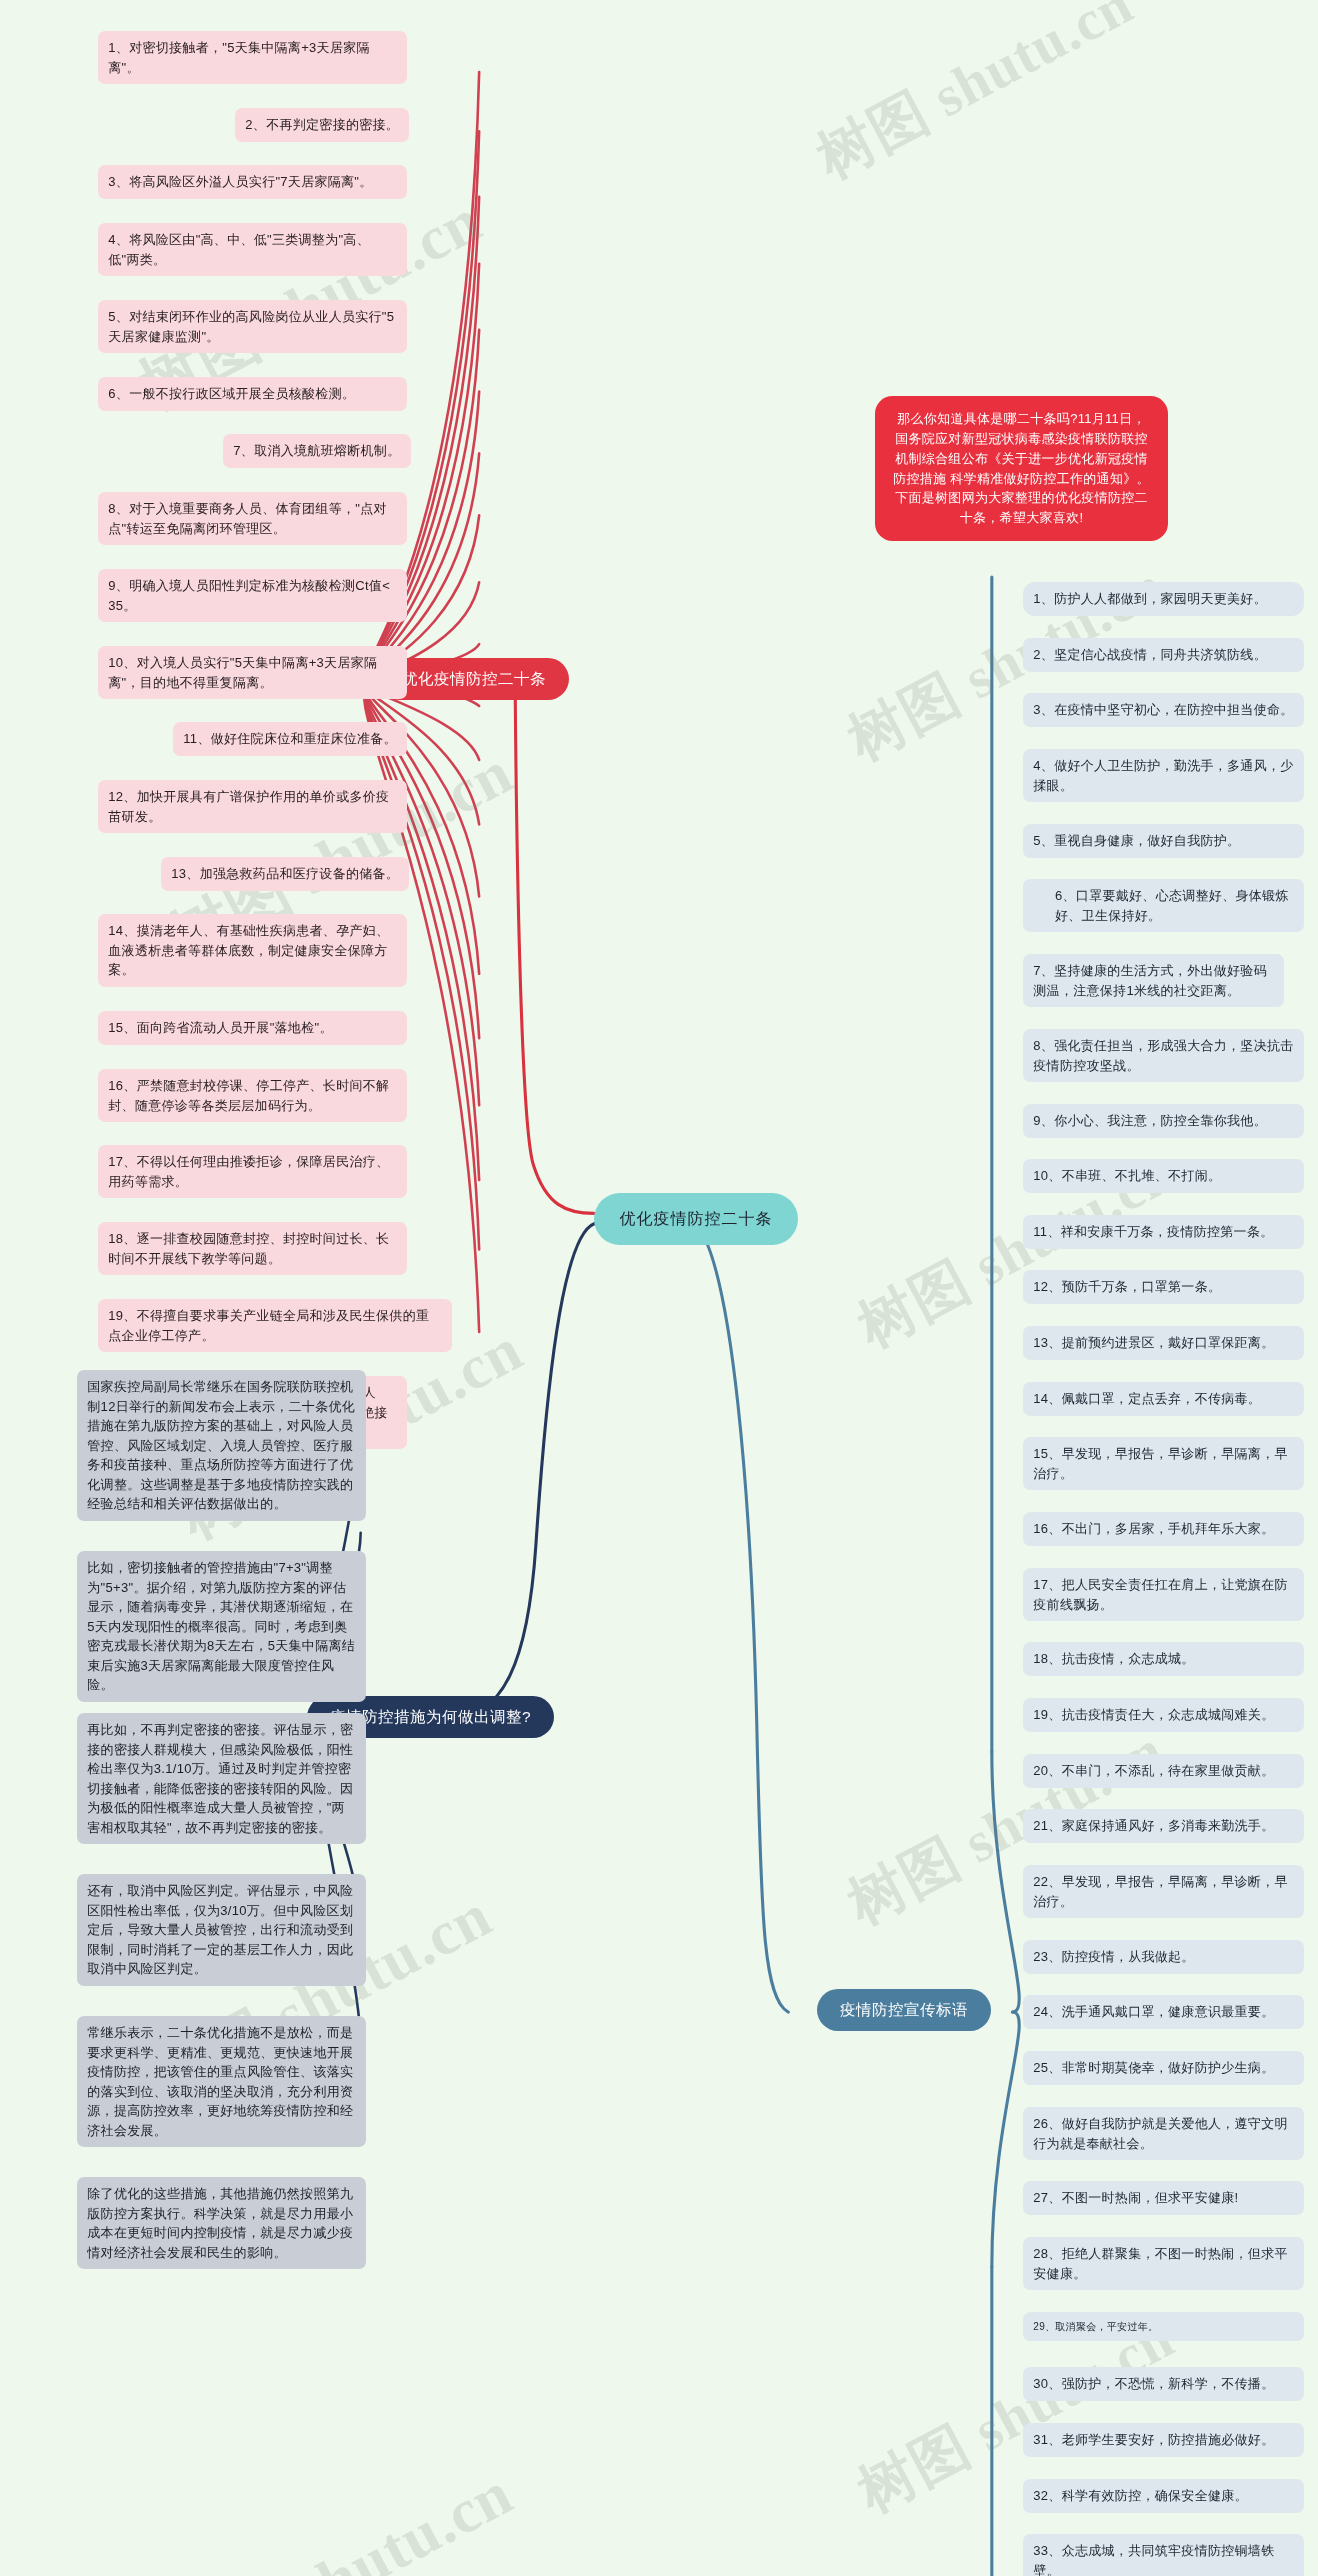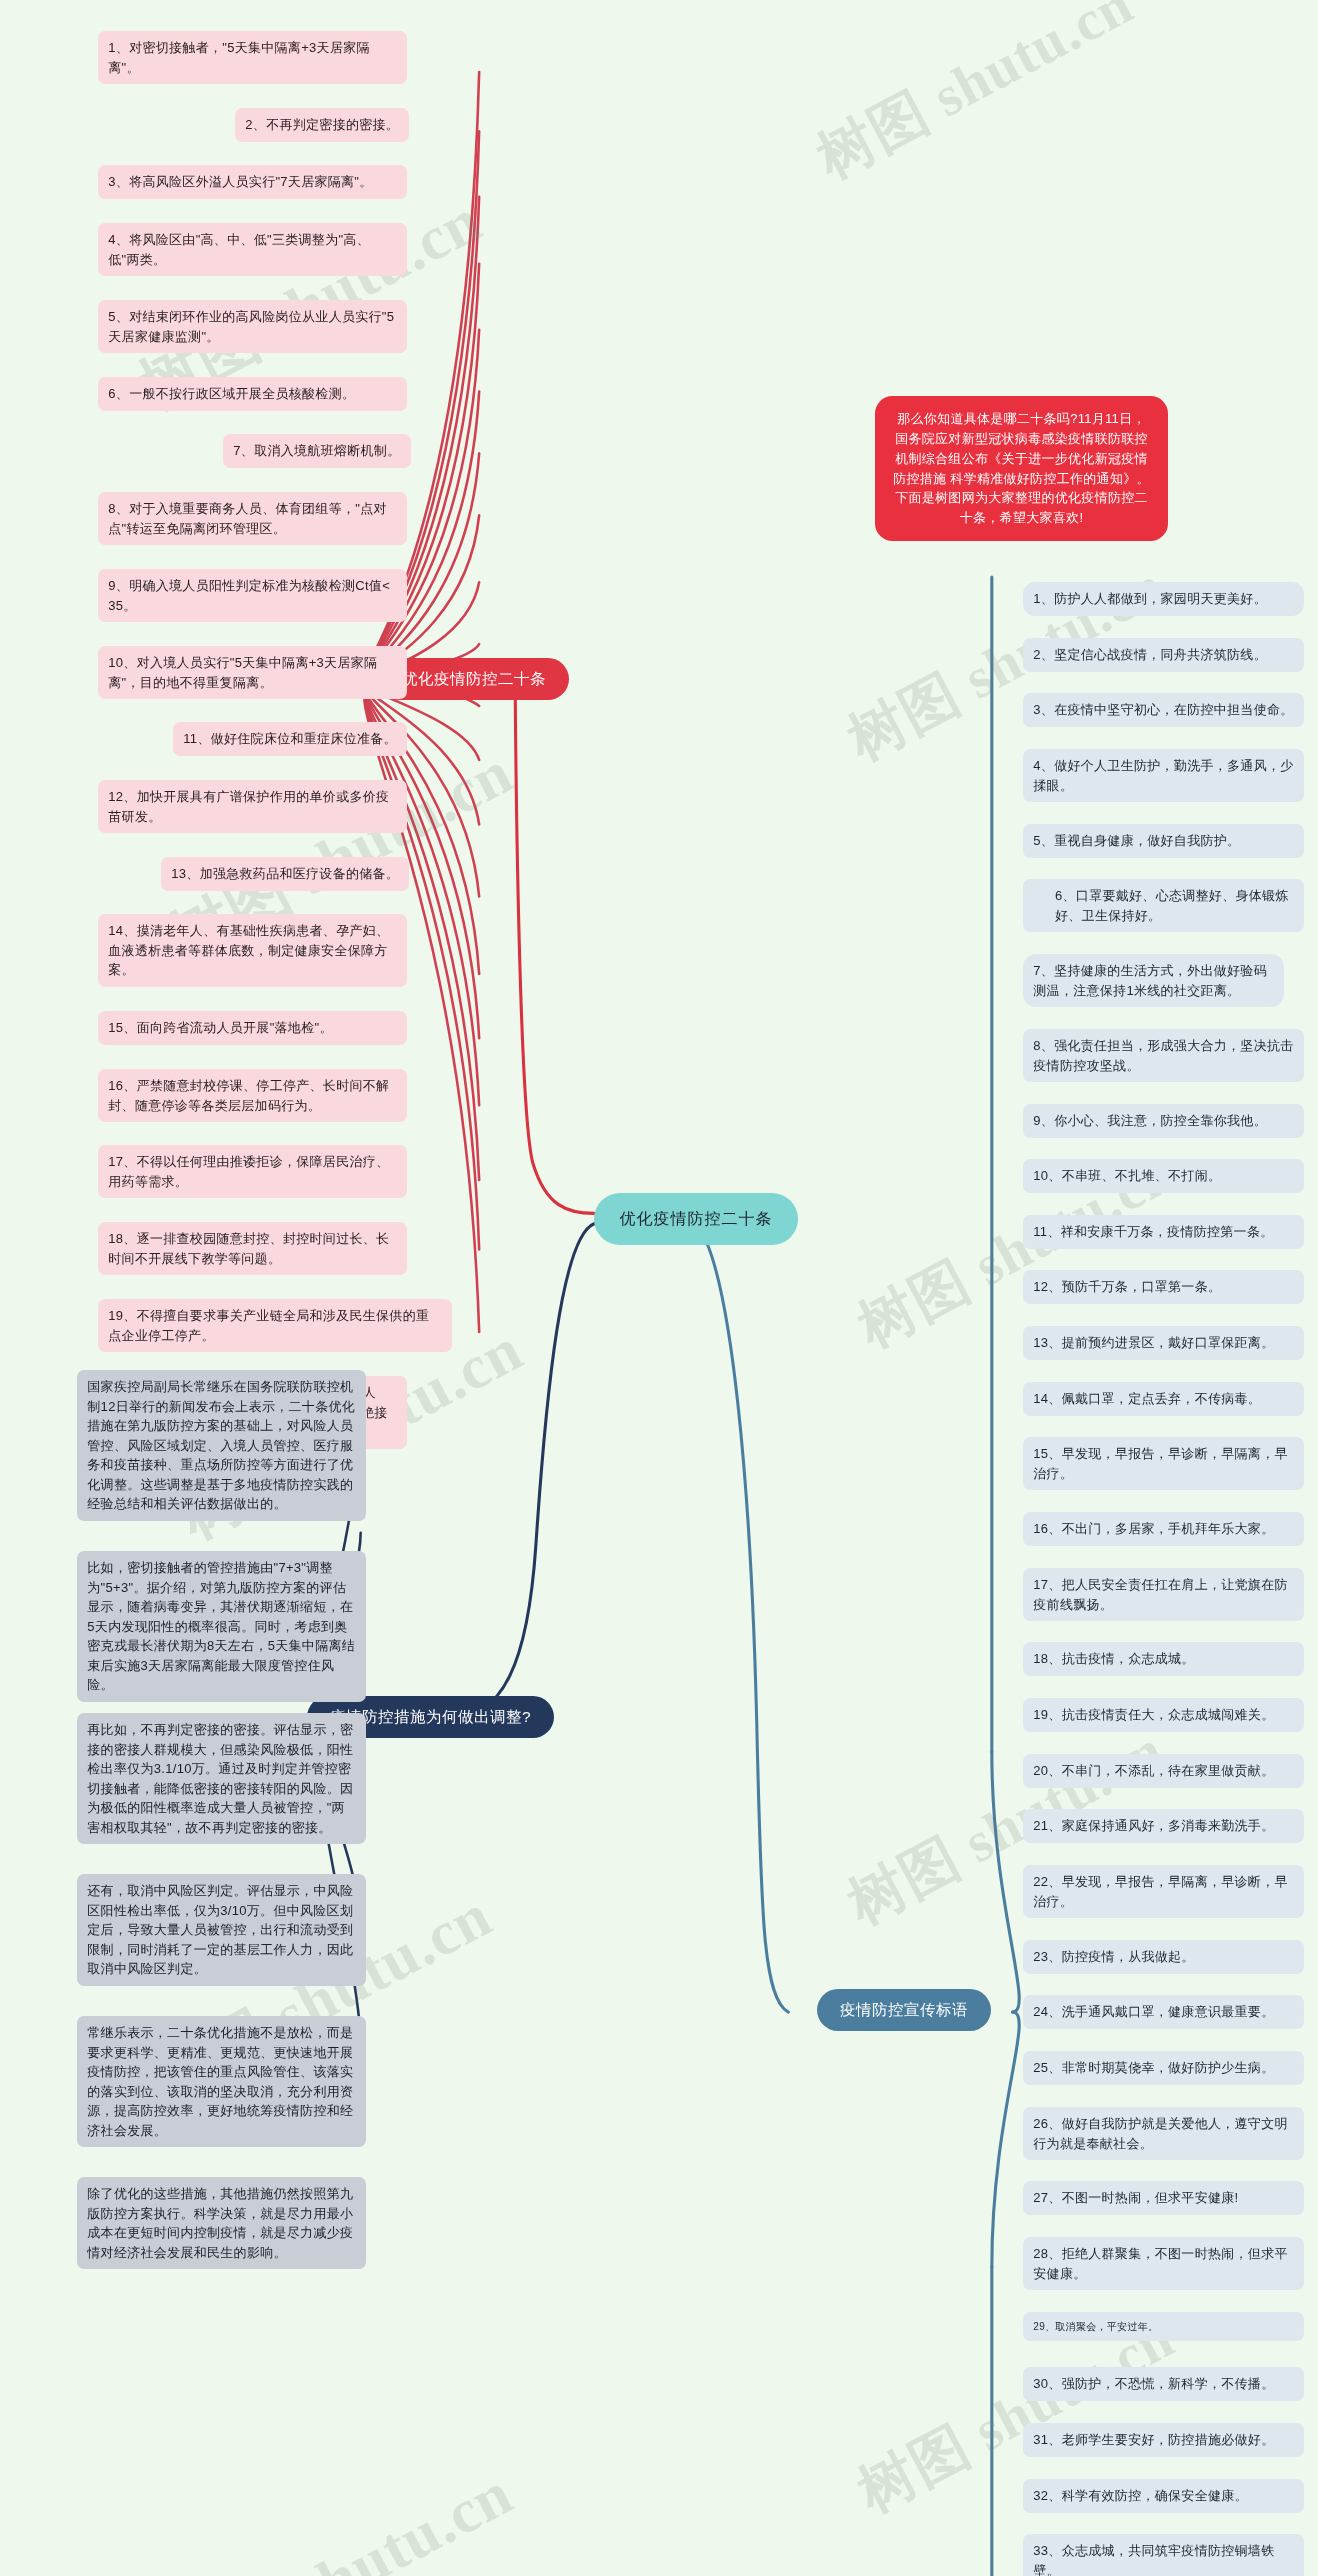--- a/index.html
+++ b/index.html
@@ -200,21 +200,21 @@
     <div class="node gray" style="width: 289px; left: 77px; font-size: 13px; top: 2016px;">常继乐表示，二十条优化措施不是放松，而是要求更科学、更精准、更规范、更快速地开展疫情防控，把该管住的重点风险管住、该落实的落实到位、该取消的坚决取消，充分利用资源，提高防控效率，更好地统筹疫情防控和经济社会发展。</div>
     <div class="node gray" style="width: 289px; left: 77px; font-size: 13px; top: 2177px;">除了优化的这些措施，其他措施仍然按照第九版防控方案执行。科学决策，就是尽力用最小成本在更短时间内控制疫情，就是尽力减少疫情对经济社会发展和民生的影响。</div>
   </div>
 <div id="blue-col">
     <div class="node blue" style="width: 281px; left: 1023px; font-size: 13px; top: 582px; border-radius: 12px;">1、防护人人都做到，家园明天更美好。</div>
     <div class="node blue" style="width: 281px; left: 1023px; font-size: 13px; top: 638px;">2、坚定信心战疫情，同舟共济筑防线。</div>
     <div class="node blue" style="width: 281px; left: 1023px; font-size: 13px; top: 693px;">3、在疫情中坚守初心，在防控中担当使命。</div>
     <div class="node blue" style="width: 281px; left: 1023px; font-size: 13px; top: 749px;">4、做好个人卫生防护，勤洗手，多通风，少揉眼。</div>
     <div class="node blue" style="width: 281px; left: 1023px; font-size: 13px; top: 824px;">5、重视自身健康，做好自我防护。</div>
     <div class="node blue" style="width: 281px; left: 1023px; font-size: 13px; top: 879px; padding-left: 32px;">6、口罩要戴好、心态调整好、身体锻炼好、卫生保持好。</div>
-    <div class="node blue" style="width: 261px; left: 1023px; font-size: 13px; top: 954px; border-radius: 13px;">7、坚持健康的生活方式，外出做好验码测温，注意保持1米线的社交距离。</div>
+    <div class="node blue" style="width: 261px; left: 1023px; font-size: 13px; top: 954px;">7、坚持健康的生活方式，外出做好验码测温，注意保持1米线的社交距离。</div>
     <div class="node blue" style="width: 281px; left: 1023px; font-size: 13px; top: 1029px;">8、强化责任担当，形成强大合力，坚决抗击疫情防控攻坚战。</div>
     <div class="node blue" style="width: 281px; left: 1023px; font-size: 13px; top: 1104px;">9、你小心、我注意，防控全靠你我他。</div>
     <div class="node blue" style="width: 281px; left: 1023px; font-size: 13px; top: 1159px;">10、不串班、不扎堆、不打闹。</div>
     <div class="node blue" style="width: 281px; left: 1023px; font-size: 13px; top: 1215px;">11、祥和安康千万条，疫情防控第一条。</div>
     <div class="node blue" style="width: 281px; left: 1023px; font-size: 13px; top: 1270px;">12、预防千万条，口罩第一条。</div>
     <div class="node blue" style="width: 281px; left: 1023px; font-size: 13px; top: 1326px;">13、提前预约进景区，戴好口罩保距离。</div>
     <div class="node blue" style="width: 281px; left: 1023px; font-size: 13px; top: 1382px;">14、佩戴口罩，定点丢弃，不传病毒。</div>
     <div class="node blue" style="width: 281px; left: 1023px; font-size: 13px; top: 1437px;">15、早发现，早报告，早诊断，早隔离，早治疗。</div>
     <div class="node blue" style="width: 281px; left: 1023px; font-size: 13px; top: 1512px;">16、不出门，多居家，手机拜年乐大家。</div>
     <div class="node blue" style="width: 281px; left: 1023px; font-size: 13px; top: 1568px;">17、把人民安全责任扛在肩上，让党旗在防疫前线飘扬。</div>

